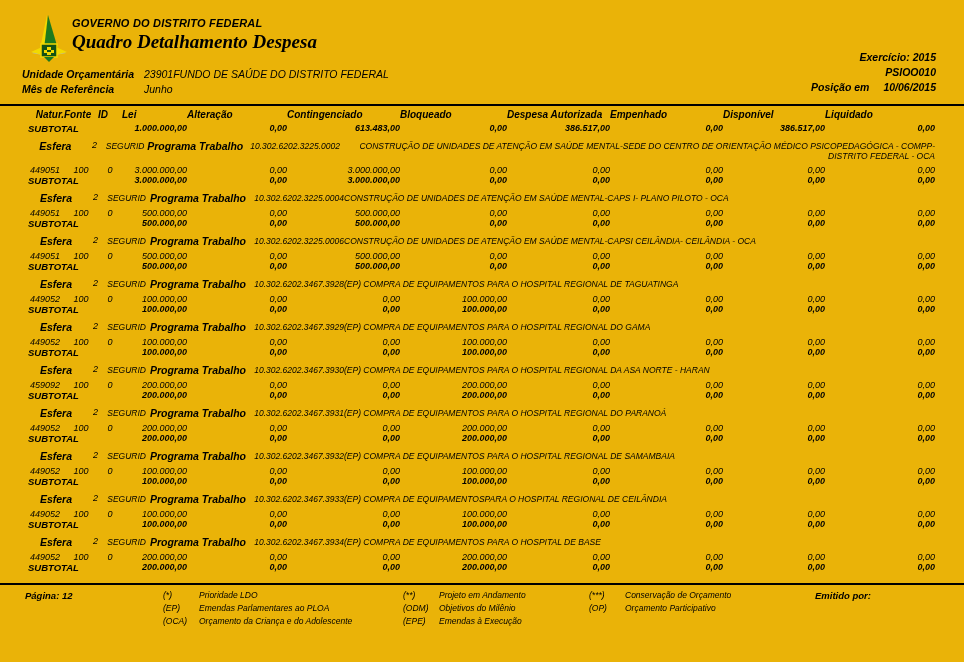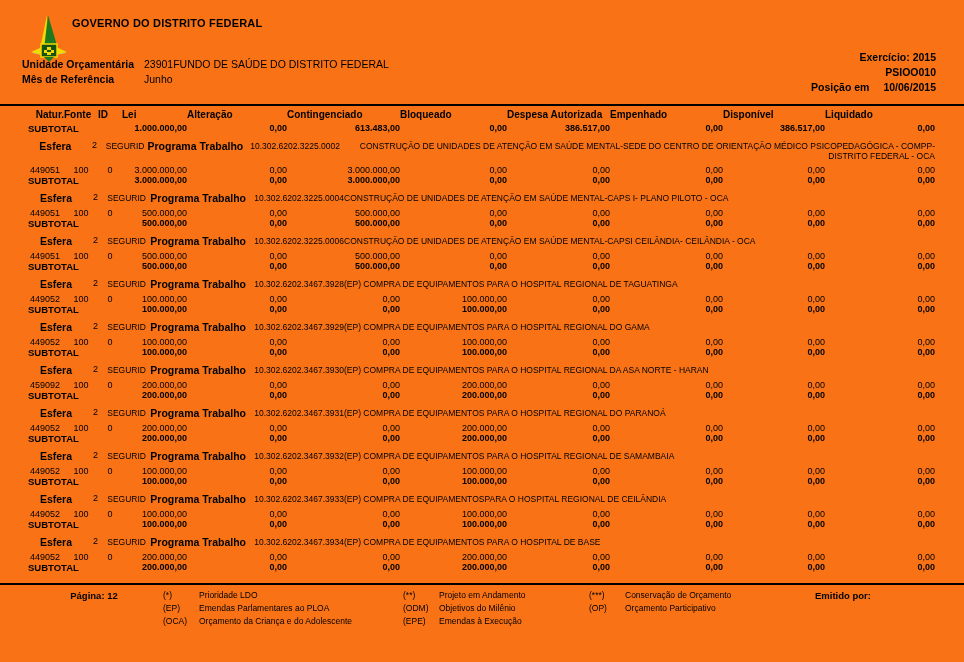--- a/index.html
+++ b/index.html
@@ -2,30 +2,30 @@
 <html><head>
 <meta charset="utf-8">
 <style>
   * { margin:0; padding:0; box-sizing:border-box; }
   html,body { background:#ffffff; }
   body {
     width:964px; height:662px;
     font-family:"Liberation Sans", sans-serif;
     color:#000; overflow:hidden;
   }
-  .page { position:relative; width:964px; height:662px; background:#f97316; }
+  .page { position:relative; width:964px; height:662px; background:#eab308;font-style:italic; }
 
   
   .hdr { position:relative; height:105px; }
   .logo { position:absolute; left:30px; top:13px; width:38px; height:50px; }
   .gov-name { position:absolute; left:72px; top:17px; font-size:11px; font-weight:bold; letter-spacing:.2px; }
   .report-title { position:absolute; left:72px; top:31px; font-family:"Liberation Serif", serif; font-size:19px; font-weight:bold; }
   .hdr-right { position:absolute; right:28px; top:50px; text-align:right; font-weight:bold; font-size:10.5px; line-height:15px; }
   .pos-row .pos-label { margin-right:14px; }
-  .meta { position:absolute; left:22px; top:57px; font-size:10.5px; line-height:15px; }
+  .meta { position:absolute; left:22px; top:67px; font-size:10.5px; line-height:15px; }
   .meta-row { display:flex; }
   .meta-label { font-weight:bold; width:122px; }
   .meta-code { margin-right:0; }
   .rule-top { position:absolute; left:0; right:0; top:104px; border-top:2px solid #000; }
 
   
   table.qdd { border-collapse:collapse; table-layout:fixed; width:913px; margin:4px 0 0 22px; }
   table.qdd th, table.qdd td { padding:0; vertical-align:top; white-space:nowrap; overflow:visible; }
   thead th { font-size:10px; font-weight:bold; height:14px; text-align:left; }
   thead th.c-natur { text-align:right; padding-left:6px; }
@@ -40,21 +40,21 @@
   .esf-lbl { font-size:10.5px; font-weight:bold; width:44px; }
   .esf-num { font-size:9px; width:26px; }
   .esf-seg { font-size:8.5px; width:48px; padding-top:1px; }
   .esf-pt { font-size:10.5px; font-weight:bold; width:100px; }
   .esf-code { font-size:8.5px; width:98px; padding-top:1px; }
   .esf-desc { font-size:8.5px; line-height:10px; padding-top:1px; white-space:normal; max-width:595px; }
 
   
   .rule-bottom { position:absolute; left:0; right:0; top:583px; border-top:2px solid #000; }
   .footer { position:absolute; left:0; top:589px; width:964px; display:flex; font-size:8.5px; line-height:13px; }
-  .f-page { width:163px; padding-left:25px; font-weight:bold; font-size:9.5px;text-align:center; }
+  .f-page { width:163px; padding-left:25px; font-weight:bold; font-size:9.5px; }
   .f-col1 { width:240px; }
   .f-col2 { width:186px; }
   .f-col3 { width:226px; }
   .f-emit { font-weight:bold; font-size:9.5px; }
   .leg-item { display:flex; }
   .leg-k { min-width:36px; }
 </style>
 </head>
 <body>
 
@@ -70,20 +70,21 @@
       <polygon points="1,39 12,34 12,42" fill="#f2d900"></polygon>
       <polygon points="37,39 26,34 26,42" fill="#f2d900"></polygon>
       <rect x="11" y="31" width="16" height="13" fill="#145214" stroke="#f2d900" stroke-width="1.5"></rect>
       <rect x="17" y="34" width="4" height="3" fill="#f2d900"></rect>
       <rect x="14" y="37" width="3" height="3" fill="#f2d900"></rect>
       <rect x="21" y="37" width="3" height="3" fill="#f2d900"></rect>
       <rect x="17" y="39" width="4" height="3" fill="#f2d900"></rect>
       <polygon points="14,44 19,49 24,44" fill="#1e7a1e"></polygon>
     </svg>
     <div class="gov-name">GOVERNO DO DISTRITO FEDERAL</div>
+    <div class="report-title">Quadro Detalhamento Despesa</div>
 
     <div class="hdr-right">
       <div><span>Exercício:</span> <span>2015</span></div>
       <div>PSIOO010</div>
       <div class="pos-row"><span class="pos-label">Posição em</span><span>10/06/2015</span></div>
     </div>
 
     <div class="meta">
       <div class="meta-row">
         <span class="meta-label">Unidade Orçamentária</span>

